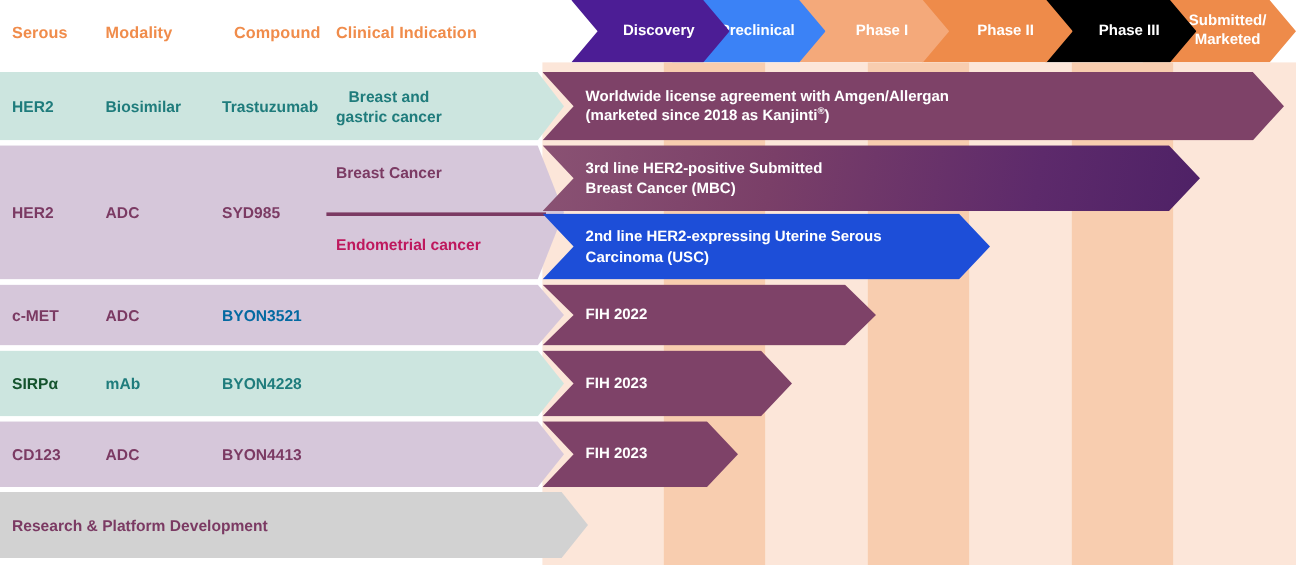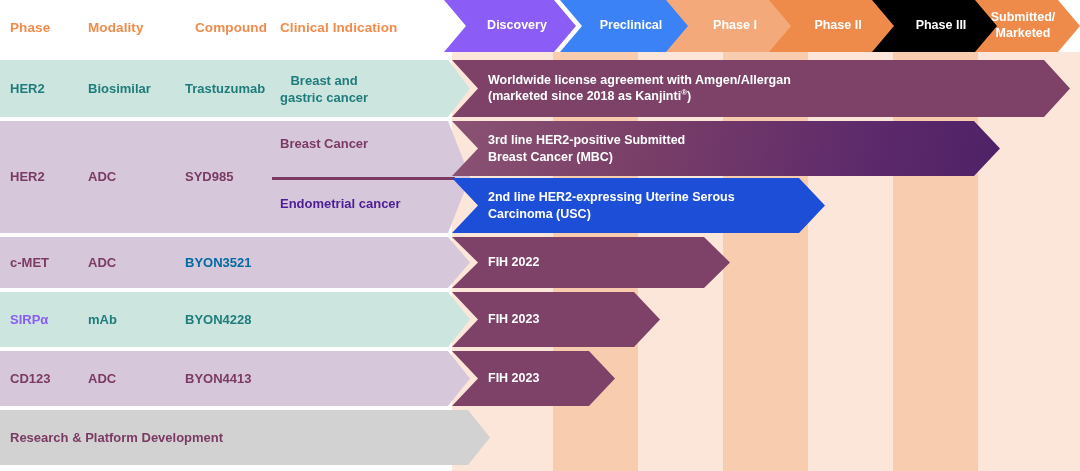--- a/index.html
+++ b/index.html
@@ -69,28 +69,28 @@
       <div class="stripe" style="left: 452px; width: 101px; background: rgb(252, 230, 217);"></div>
       <div class="stripe" style="left: 553px; width: 85px; background: rgb(248, 205, 175);"></div>
       <div class="stripe" style="left: 638px; width: 85px; background: rgb(252, 230, 217);"></div>
       <div class="stripe" style="left: 723px; width: 85px; background: rgb(248, 205, 175);"></div>
       <div class="stripe" style="left: 808px; width: 85px; background: rgb(252, 230, 217);"></div>
       <div class="stripe" style="left: 893px; width: 85px; background: rgb(248, 205, 175);"></div>
       <div class="stripe" style="left: 978px; width: 102px; background: rgb(252, 230, 217);"></div>
     </div>
 
   <div class="header">
-      <div class="phase-head first" style="left: 444px; width: 132px; background: #8b5cf6; z-index: 10; white-space: pre-line;">Discovery</div>
+      <div class="phase-head first" style="left: 476px; width: 132px; background: #4c1d95; z-index: 10; white-space: pre-line;">Discovery</div>
       <div class="phase-head" style="left: 560px; width: 128px; background: #3b82f6; z-index: 9; white-space: pre-line;">Preclinical</div>
       <div class="phase-head" style="left: 665px; width: 126px; background: rgb(244, 169, 122); z-index: 8; white-space: pre-line;">Phase I</div>
       <div class="phase-head" style="left: 768px; width: 126px; background: rgb(238, 139, 74); z-index: 7; white-space: pre-line;">Phase II</div>
       <div class="phase-head" style="left: 871px; width: 126px; background: #000000; z-index: 6; white-space: pre-line;">Phase III</div>
       <div class="phase-head" style="left: 952px; width: 128px; background: rgb(238, 139, 74); z-index: 5; white-space: pre-line;">Submitted/
 Marketed</div>
-      <div class="col-head" style="left: 10px; color: rgb(240, 140, 75);">Phase</div>
+      <div class="col-head" style="left: 10px; color: rgb(240, 140, 75);">Serous</div>
       <div class="col-head" style="left: 88px; color: rgb(240, 140, 75);">Modality</div>
       <div class="col-head" style="left: 185px; color: rgb(240, 140, 75); margin-left: 10px;">Compound</div>
       <div class="col-head" style="left: 280px; color: rgb(240, 140, 75);">Clinical Indication</div>
     </div>
 
   <div id="rows-container">
       <div class="row" style="top: 60px; height: 57px; width: 1080px;">
         <div class="row-bg" style="width: 470px; background: rgb(204, 229, 223);"></div>
         <div class="cell" style="left: 10px; color: rgb(31, 124, 124); top: 50%; transform: translateY(-50%);">HER2</div>
         <div class="cell" style="left: 88px; color: rgb(31, 124, 124); top: 50%; transform: translateY(-50%);">Biosimilar</div>
@@ -101,21 +101,21 @@
           <div class="bar-label">Worldwide license agreement with Amgen/Allergan
 (marketed since 2018 as Kanjinti<sup>®</sup>)</div>
         </div>
       </div>
       <div class="row" style="top: 121px; height: 112px; width: 1080px;">
         <div class="row-bg" style="width: 470px; background: rgb(214, 199, 218);"></div>
         <div class="cell" style="left: 10px; color: rgb(123, 58, 99); top: 50%; transform: translateY(-50%);">HER2</div>
         <div class="cell" style="left: 88px; color: rgb(123, 58, 99); top: 50%; transform: translateY(-50%);">ADC</div>
         <div class="cell" style="left: 185px; color: rgb(123, 58, 99); top: 50%; transform: translateY(-50%);">SYD985</div>
         <div class="cell" style="left: 280px; color: rgb(123, 58, 99); top: 14px;">Breast Cancer</div>
-        <div class="cell" style="left: 280px; color: #4c1d95; top: 74px;">Endometrial cancer</div>
+        <div class="cell" style="left: 280px; color: #be185d; top: 74px;">Endometrial cancer</div>
         <div class="divider" style="left: 272px; top: 56px; width: 183px; background: rgb(123, 58, 99);"></div>
         <div class="bar" style="left: 452px; width: 548px; top: 0px; height: 55px; background: linear-gradient(100deg, rgb(138, 82, 115) 0%, rgb(122, 63, 104) 35%, rgb(93, 42, 107) 75%, rgb(78, 33, 102) 100%);">
           <div class="bar-label">3rd line HER2-positive Submitted
 Breast Cancer (MBC)</div>
         </div>
         <div class="bar" style="left: 452px; width: 373px; top: 57px; height: 55px; background: #1d4ed8;">
           <div class="bar-label">2nd line HER2-expressing Uterine Serous
 Carcinoma (USC)</div>
         </div>
       </div>
@@ -123,21 +123,21 @@
         <div class="row-bg" style="width: 470px; background: rgb(214, 199, 218);"></div>
         <div class="cell" style="left: 10px; color: rgb(123, 58, 99); top: 50%; transform: translateY(-50%);">c-MET</div>
         <div class="cell" style="left: 88px; color: rgb(123, 58, 99); top: 50%; transform: translateY(-50%);">ADC</div>
         <div class="cell" style="left: 185px; color: #0369a1; top: 50%; transform: translateY(-50%);">BYON3521</div>
         <div class="bar" style="left: 452px; width: 278px; top: 0px; height: 51px; background: rgb(126, 66, 104);">
           <div class="bar-label">FIH 2022</div>
         </div>
       </div>
       <div class="row" style="top: 292px; height: 55px; width: 1080px;">
         <div class="row-bg" style="width: 470px; background: rgb(204, 229, 223);"></div>
-        <div class="cell" style="left: 10px; color: #8b5cf6; top: 50%; transform: translateY(-50%);">SIRPα</div>
+        <div class="cell" style="left: 10px; color: #14532d; top: 50%; transform: translateY(-50%);">SIRPα</div>
         <div class="cell" style="left: 88px; color: rgb(31, 124, 124); top: 50%; transform: translateY(-50%);">mAb</div>
         <div class="cell" style="left: 185px; color: rgb(31, 124, 124); top: 50%; transform: translateY(-50%);">BYON4228</div>
         <div class="bar" style="left: 452px; width: 208px; top: 0px; height: 55px; background: rgb(126, 66, 104);">
           <div class="bar-label">FIH 2023</div>
         </div>
       </div>
       <div class="row" style="top: 351px; height: 55px; width: 1080px;">
         <div class="row-bg" style="width: 470px; background: rgb(214, 199, 218);"></div>
         <div class="cell" style="left: 10px; color: rgb(123, 58, 99); top: 50%; transform: translateY(-50%);">CD123</div>
         <div class="cell" style="left: 88px; color: rgb(123, 58, 99); top: 50%; transform: translateY(-50%);">ADC</div>

